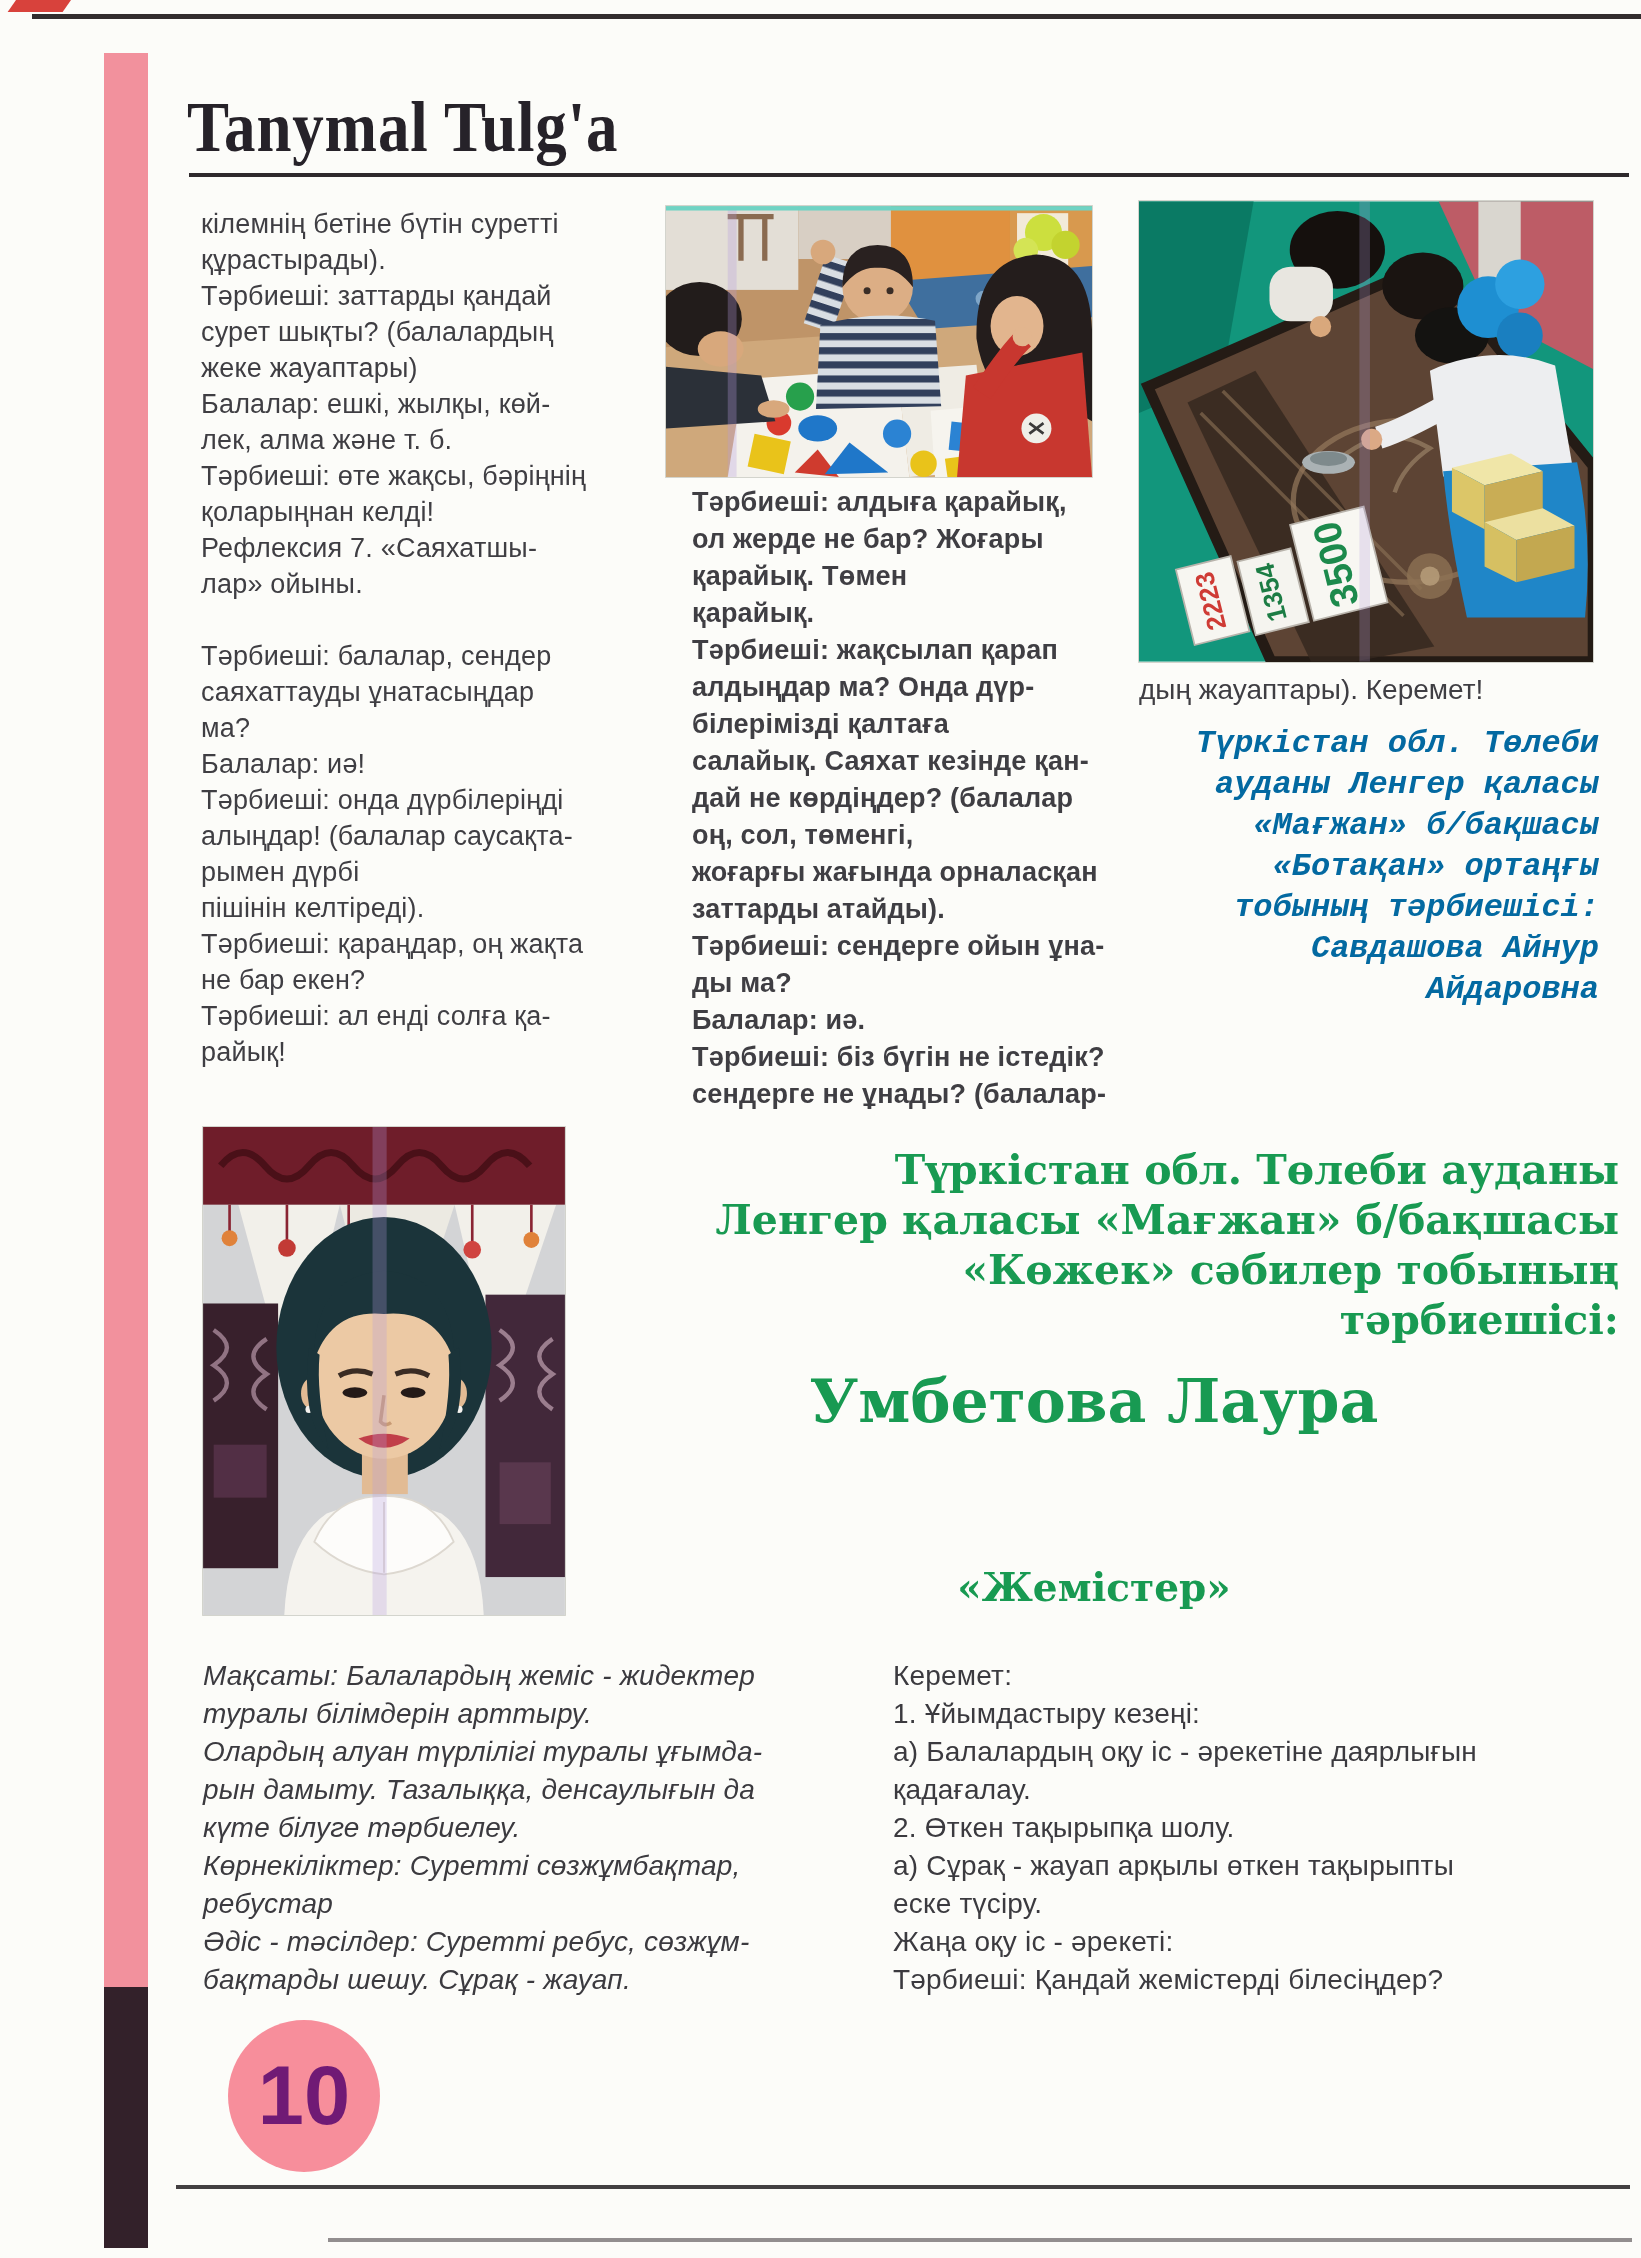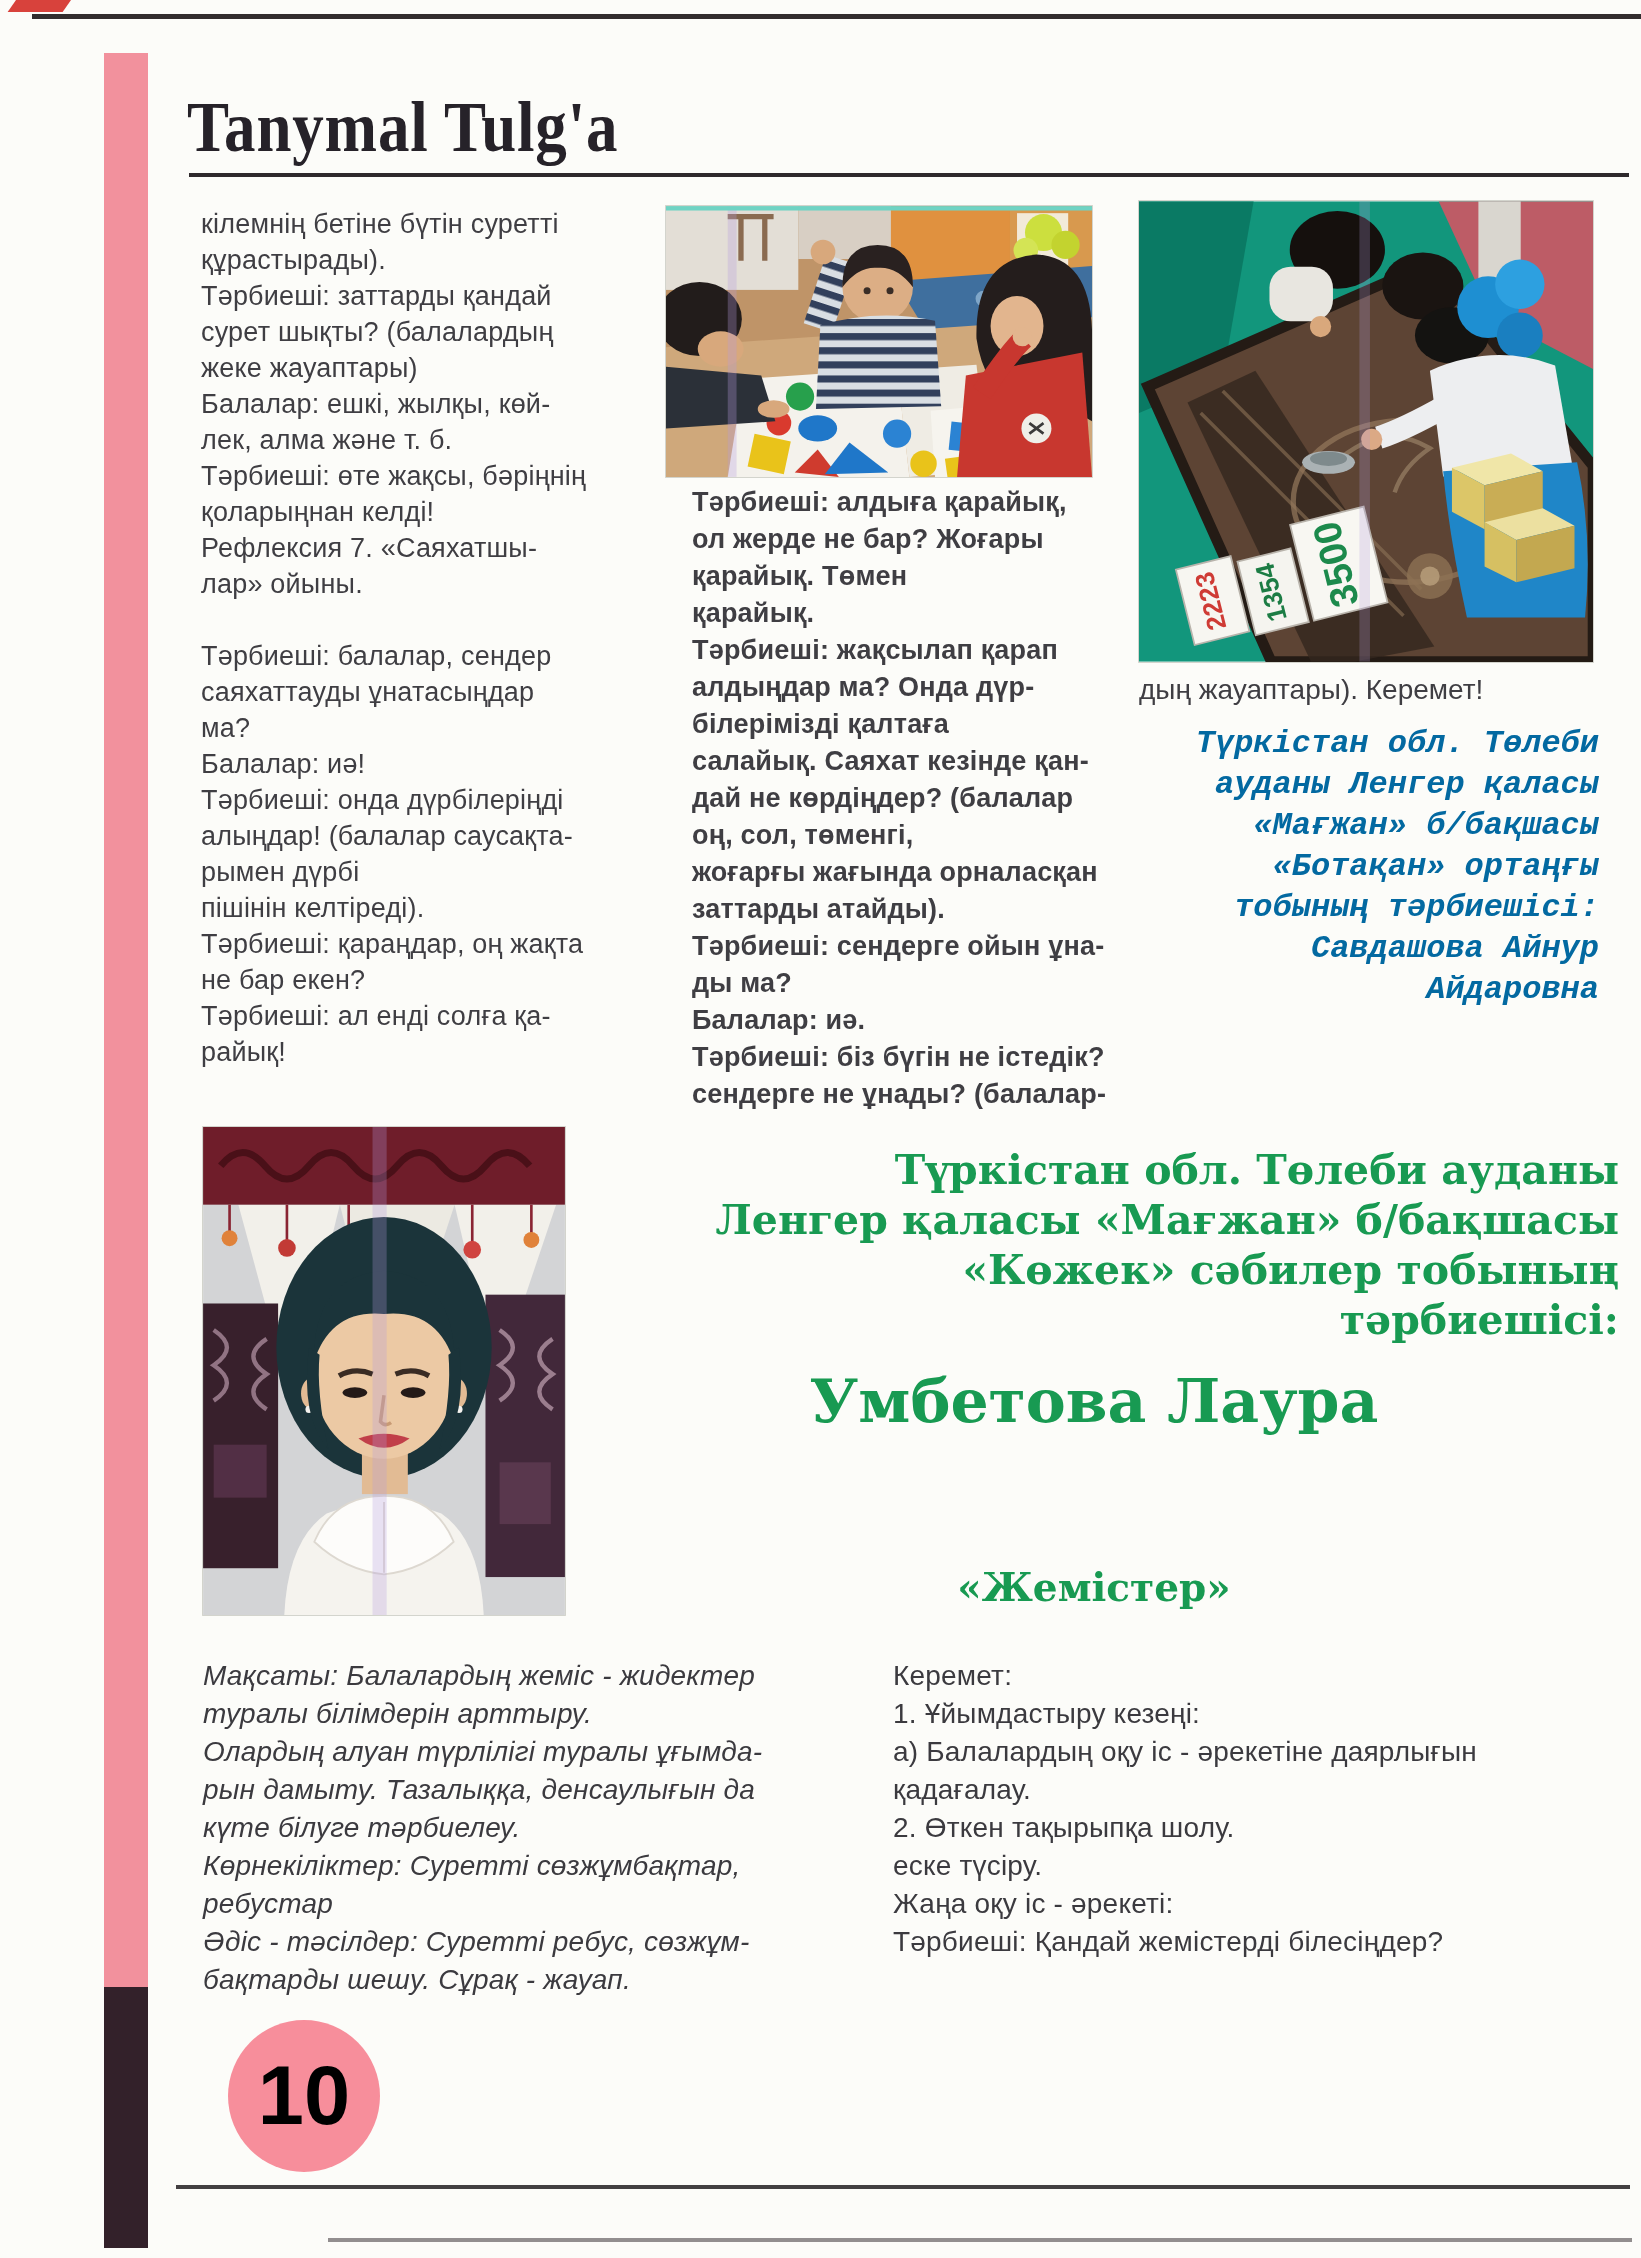--- a/index.html
+++ b/index.html
@@ -55,21 +55,21 @@
   .photo{position:absolute;overflow:hidden;box-shadow:0 0 0 0.9px #cfd0c8;}
   .photo svg{display:block;width:100%;height:100%;}
   .photo-classroom{left:666px;top:206px;width:426px;height:271px;}
   .photo-carpet{left:1139px;top:201px;width:454px;height:461px;}
   .photo-portrait{left:203px;top:1127px;width:362px;height:488px;}
 
   
   .page-circle{
     position:absolute;left:228px;top:2020px;width:152px;height:152px;border-radius:50%;
     background:#f78e9b;display:flex;align-items:center;justify-content:center;
-    color:#000000;font-weight:bold;font-size:83px;
+    color:#701a75;font-weight:bold;font-size:83px;
   }
 </style>
 </head>
 <body>
 
 <div class="page">
 
   <div class="scan-top-line"></div>
   <div class="scan-corner-red"></div>
   <div class="left-bar-pink"></div>
@@ -312,20 +312,21 @@
       <div class="line">ребустар</div>
       <div class="line">Әдіс - тәсілдер: Суретті ребус, сөзжұм-</div>
       <div class="line">бақтарды шешу. Сұрақ - жауап.</div>
     </div>
   <div class="textcol lesson-right">
       <div class="line">Керемет:</div>
       <div class="line">1. Ұйымдастыру кезеңі:</div>
       <div class="line">а) Балалардың оқу іс - әрекетіне даярлығын</div>
       <div class="line">қадағалау.</div>
       <div class="line">2. Өткен тақырыпқа шолу.</div>
+      <div class="line">а) Сұрақ - жауап арқылы өткен тақырыпты</div>
       <div class="line">еске түсіру.</div>
       <div class="line">Жаңа оқу іс - әрекеті:</div>
       <div class="line">Тәрбиеші: Қандай жемістерді білесіңдер?</div>
     </div>
 
   <div class="page-circle">
     <span>10</span>
   </div>
   <div class="bottom-rule"></div>
   <div class="bottom-edge"></div>

